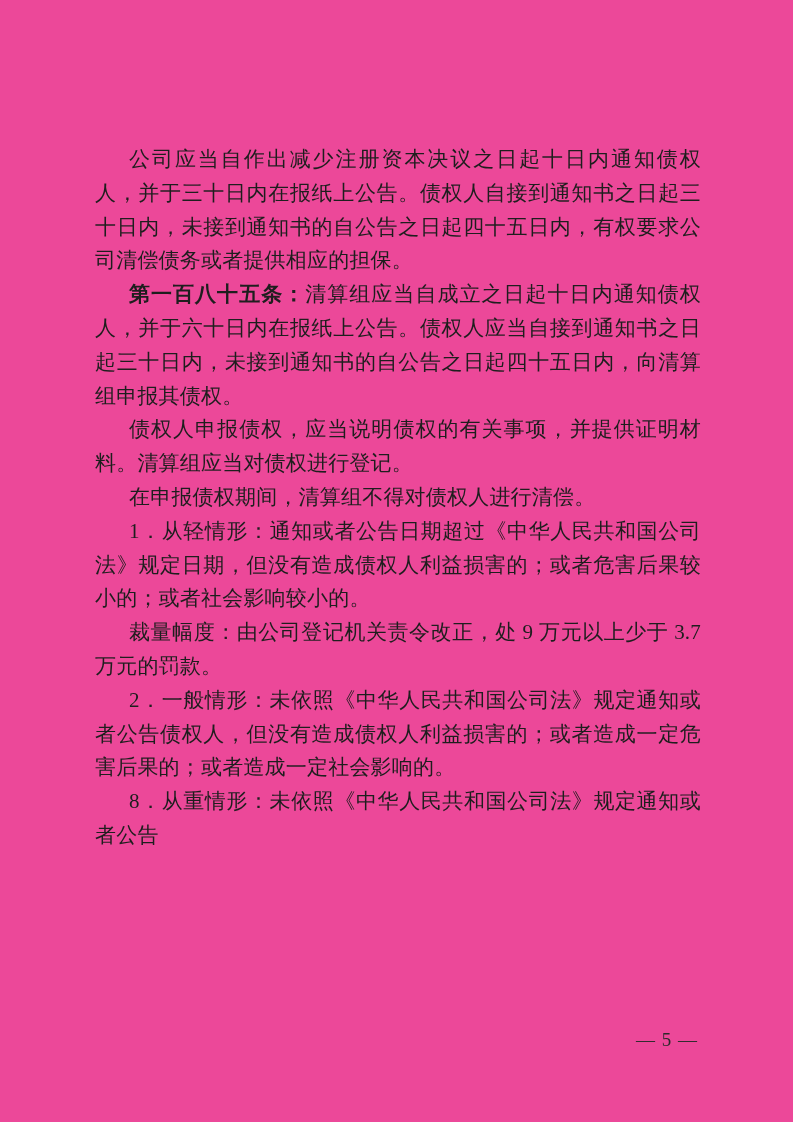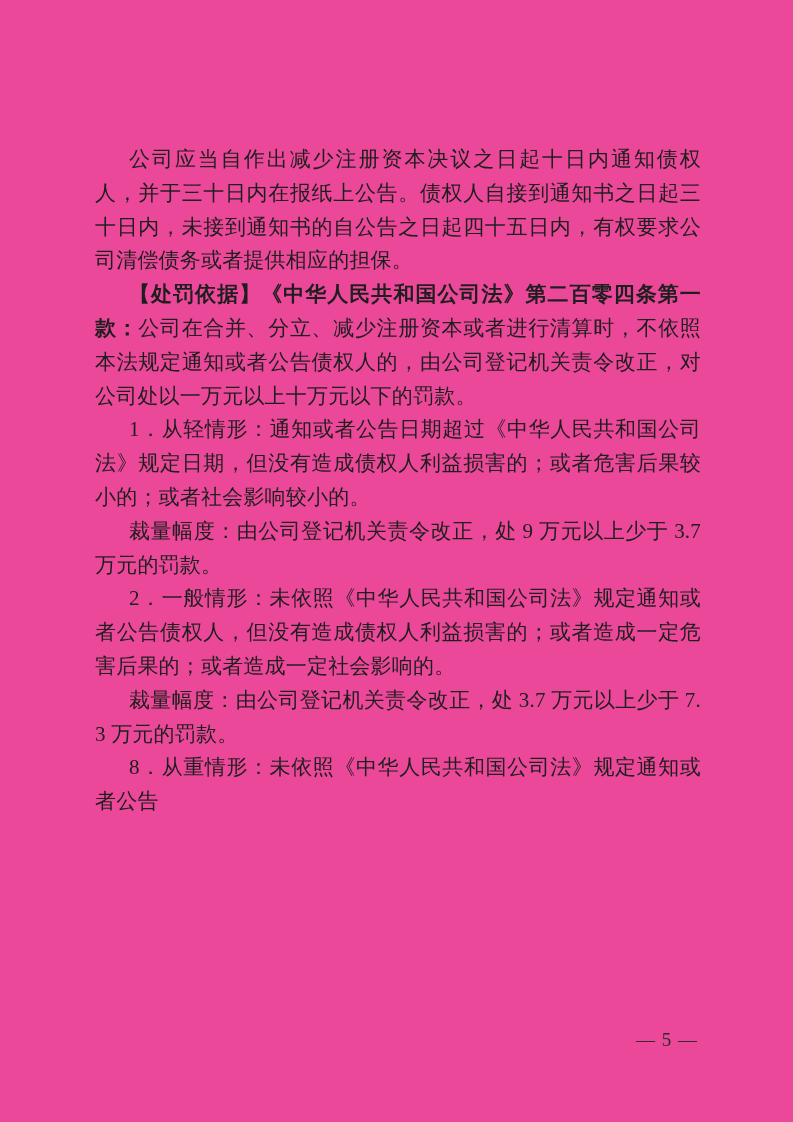--- a/index.html
+++ b/index.html
@@ -43,21 +43,22 @@
     color: #2a2a2a;
     letter-spacing: 1px;
   }
 </style>
 </head>
 <body>
 
 <div class="page">
   <div class="doc-body">
       <p class="para">公司应当自作出减少注册资本决议之日起十日内通知债权人，并于三十日内在报纸上公告。债权人自接到通知书之日起三十日内，未接到通知书的自公告之日起四十五日内，有权要求公司清偿债务或者提供相应的担保。</p>
-      <p class="para"><strong>【处罚依据】《中华人民共和国公司法》第二百零四条第一款：</strong>公司在合并、分立、减少注册资本或者进行清算时，不依照本法规定通知或者公告债权人的，由公司登记机关责令改正，对公司处以一万元以上十万元以下的罚款。</p>
+      <p class="para"><strong>第一百八十五条：</strong>清算组应当自成立之日起十日内通知债权人，并于六十日内在报纸上公告。债权人应当自接到通知书之日起三十日内，未接到通知书的自公告之日起四十五日内，向清算组申报其债权。</p>
+      <p class="para">债权人申报债权，应当说明债权的有关事项，并提供证明材料。清算组应当对债权进行登记。</p>
+      <p class="para">在申报债权期间，清算组不得对债权人进行清偿。</p>
       <p class="para">1．从轻情形：通知或者公告日期超过《中华人民共和国公司法》规定日期，但没有造成债权人利益损害的；或者危害后果较小的；或者社会影响较小的。</p>
       <p class="para">裁量幅度：由公司登记机关责令改正，处 9 万元以上少于 3.7 万元的罚款。</p>
       <p class="para">2．一般情形：未依照《中华人民共和国公司法》规定通知或者公告债权人，但没有造成债权人利益损害的；或者造成一定危害后果的；或者造成一定社会影响的。</p>
-      <p class="para">裁量幅度：由公司登记机关责令改正，处 3.7 万元以上少于 7.3 万元的罚款。</p>
       <p class="para">8．从重情形：未依照《中华人民共和国公司法》规定通知或者公告</p>
     </div>
   <div class="page-footer">— 5 —</div>
 </div>
 
 </body></html>

